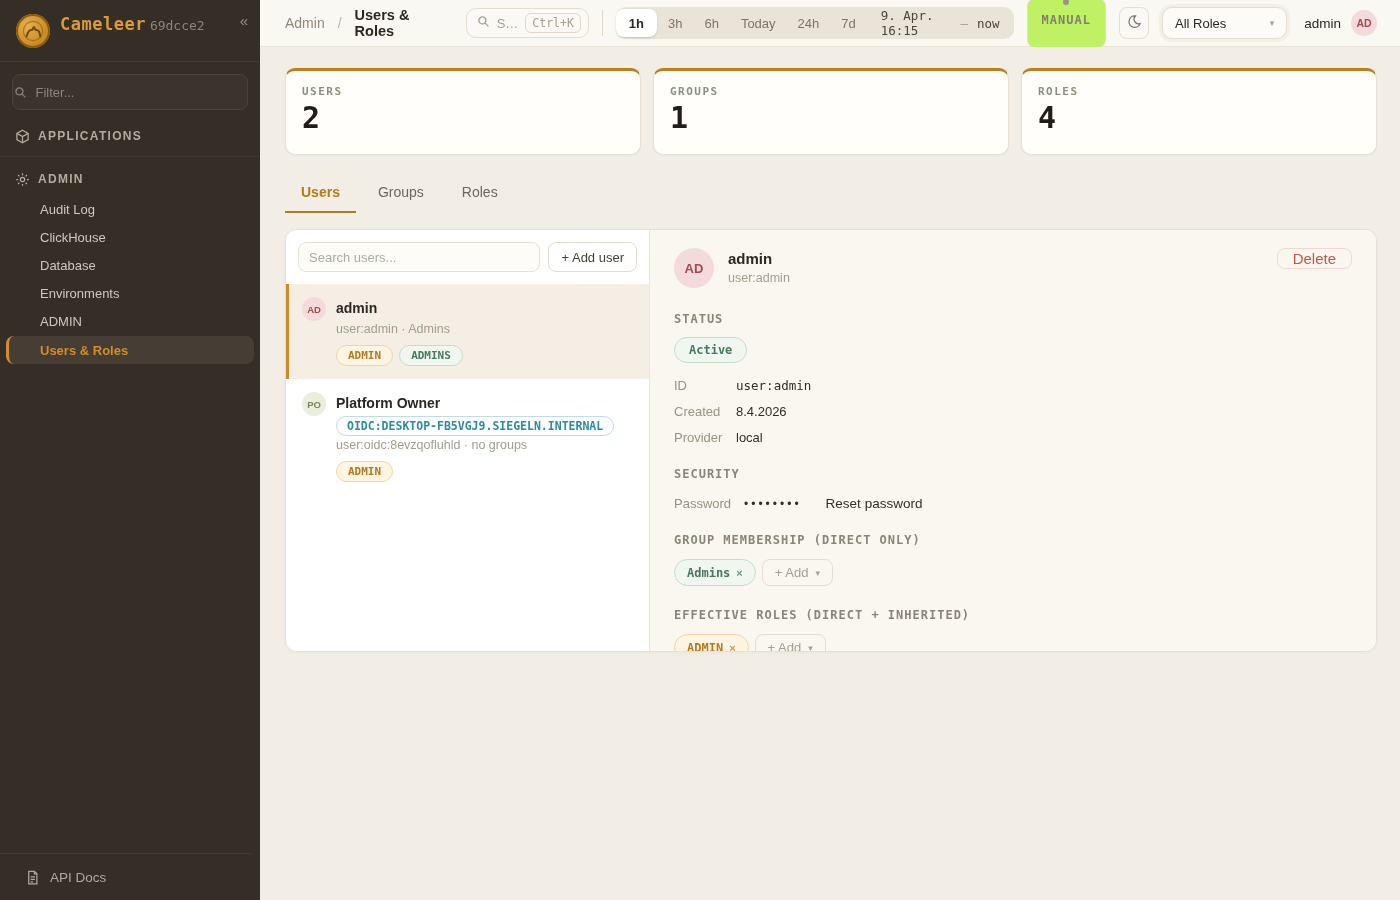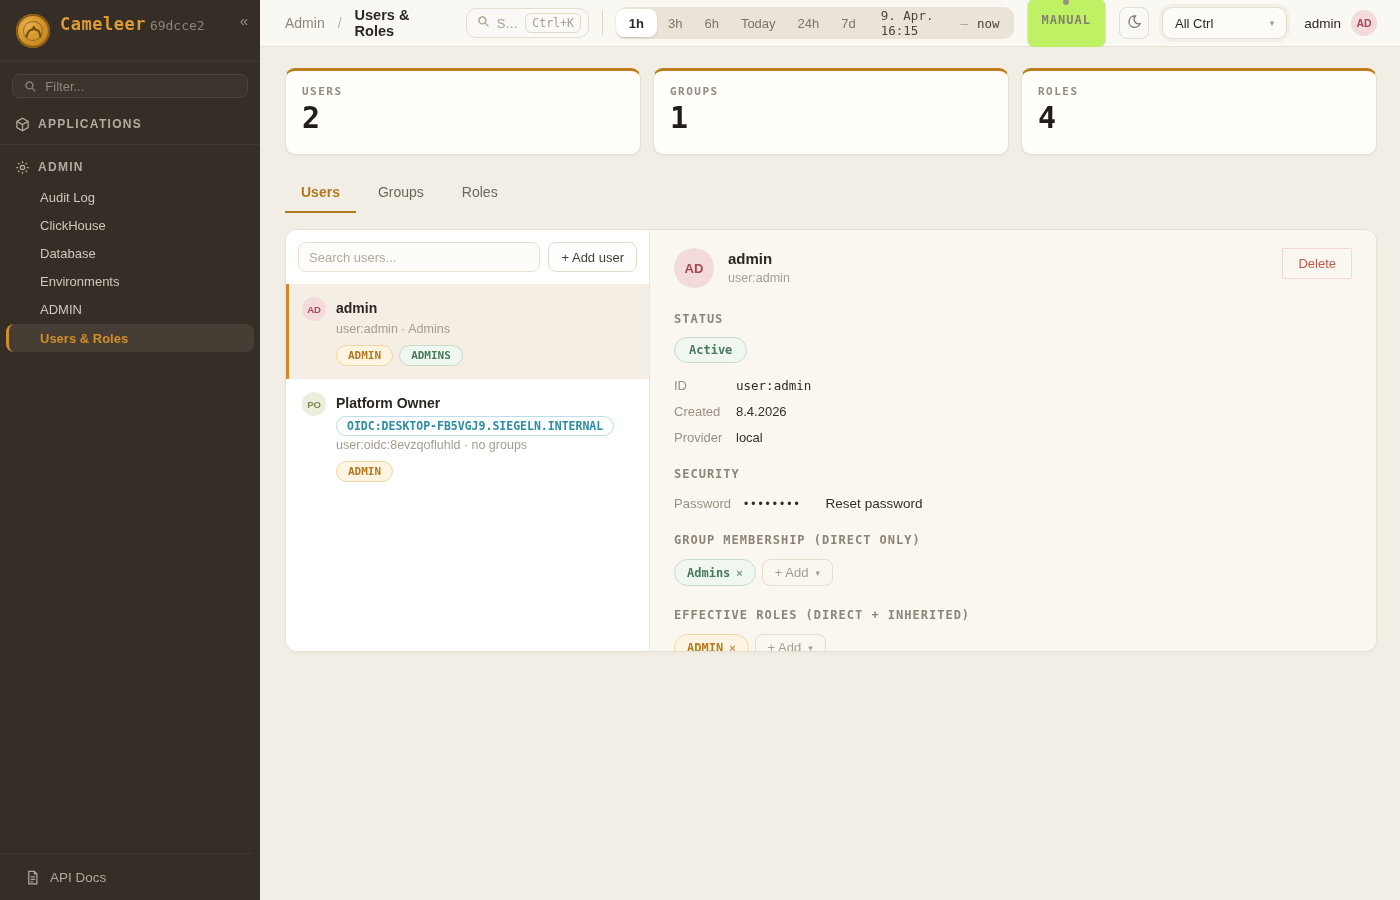--- a/index.html
+++ b/index.html
@@ -8,21 +8,21 @@
   .mono { font-family:"DejaVu Sans Mono", monospace; }
   .app { display:flex; width:1400px; height:900px; }
 
   
   .sidebar { width:260px; min-width:260px; background:#342e27; color:#cfc7bb; position:relative; }
   .sb-header { display:flex; align-items:flex-start; gap:10px; padding:14px 14px 14px 16px; border-bottom:1px solid #403931; position:relative; height:62px; }
   .logo-badge { width:34px; height:34px; border-radius:50%; background:radial-gradient(circle at 35% 35%, #e8b04a, #c8871f 70%, #a76f15); display:flex; align-items:center; justify-content:center; box-shadow:inset 0 0 0 2px #8a5c12; }
   .brand { font-family:"DejaVu Sans Mono", monospace; font-weight:bold; font-size:17px; color:#dd9b33; letter-spacing:.5px; }
   .build { font-family:"DejaVu Sans Mono", monospace; font-size:13px; color:#8d8579; margin-left:4px; }
   .collapse { position:absolute; right:12px; top:12px; color:#9a9287; font-size:15px; cursor:pointer; }
-  .sb-filter { margin:12px 12px 4px; display:flex; align-items:center; gap:8px; background:#3b342c; border:1px solid #4c443a; border-radius:8px; height:24px; padding:0 10px; }
+  .sb-filter { margin:12px 12px 4px; display:flex; align-items:center; gap:8px; background:#3b342c; border:1px solid #4c443a; border-radius:8px; height:36px; padding:0 0; }
   .sb-filter input { background:transparent; border:none; outline:none; color:#cfc7bb; font-size:13px; width:100%; font-family:"Liberation Sans", sans-serif; }
   .sb-filter input::placeholder { color:#8d8579; }
   .sb-section { display:flex; align-items:center; gap:8px; padding:14px 14px 8px; color:#b3ab9e; font-size:12px; font-weight:bold; letter-spacing:1.3px; }
   .sb-divider { border-top:1px solid #3f382f; margin-top:4px; }
   .sb-item { padding:6px 14px 6px 40px; font-size:13px; color:#cfc7bb; cursor:pointer; height:28px; display:flex; align-items:center; }
   .sb-item.active { margin:1px 6px; padding-left:31px; background:#463e34; border-left:3px solid #d28d2a; border-radius:8px; color:#d28d2a; font-weight:bold; }
   .sb-footer { position:absolute; bottom:0; left:0; right:8px; border-top:1px solid #3f382f; padding:15px 24px; display:flex; align-items:center; gap:10px; color:#b0a89b; font-size:13.5px; cursor:pointer; }
   .sb-icon { display:inline-flex; width:16px; height:16px; align-items:center; justify-content:center; color:#b3ab9e; }
 
   
@@ -79,21 +79,21 @@
   .chip.green { color:#49795a; border-color:#c5dcc9; background:#f0f7f1; }
   .chip.teal  { color:#2e8ca2; border-color:#bedde6; background:#fcfeff; font-size:11.5px; padding:2px 10px; }
   .oidc-wrap { margin:5px 0 2px;border-radius:9px; }
   .chip .x { font-size:11px; opacity:.75; cursor:pointer; font-family:"Liberation Sans", sans-serif; }
 
   .detail-pane { flex:1; background:#faf7f0; padding:18px 24px; }
   .detail-head { display:flex; align-items:flex-start; gap:14px; }
   .avatar.lg { width:40px; height:40px; font-size:13px; }
   .d-name { font-size:15px; font-weight:bold; color:#2c2721; padding-top:2px; }
   .d-sub { font-size:12.5px; color:#a59c8d; margin-top:4px; }
-  .btn-delete { margin-left:auto; border:1px solid #f2d8d0; border-radius:1px; color:#c4574b; font-size:13px; padding:7px 15px; background:transparent; cursor:pointer; font-family:"Liberation Sans", sans-serif; }
+  .btn-delete { margin-left:auto; border:1px solid #f2d8d0; border-radius:8px; color:#c4574b; font-size:15px; padding:1px 15px; background:transparent; cursor:pointer; font-family:"Liberation Sans", sans-serif; }
   .sec-title { font-family:"DejaVu Sans Mono", monospace; font-size:12px; font-weight:bold; letter-spacing:1px; color:#8d8478; margin-top:22px; }
   .sec-title.first { margin-top:24px; }
   .status-chip { display:inline-flex; margin-top:11px; font-size:12px; padding:5px 14px; }
   .kv { margin-top:15px; }
   .kv-row { display:flex; margin-bottom:11px; font-size:13px; }
   .kv-key { width:62px; color:#9a9183; }
   .kv-val { color:#332d26; }
   .kv-val.mono { font-family:"DejaVu Sans Mono", monospace; font-size:12.5px; }
   .pwd-row { display:flex; align-items:center; margin-top:15px; font-size:13px; }
   .pwd-label { color:#9a9183; width:70px; }
@@ -212,21 +212,21 @@
 
       <button class="btn-icon">
         <span>
           <svg width="16" height="16" viewBox="0 0 24 24" fill="none" stroke="#7d7568" stroke-width="2">
               <path d="M14 3 a 8.5 8.5 0 1 0 7 11.5 A 7 7 0 0 1 14 3 Z"></path>
             </svg>
         </span>
       </button>
 
       <div class="env-select">
-        <span>All Ctrl</span>
+        <span>All Roles</span>
         <span class="caret">▾</span>
       </div>
 
       <div class="hd-user">
         <span class="uname">admin</span>
         <span class="avatar sm">AD</span>
       </div>
     </header>
 
     <div class="content">

